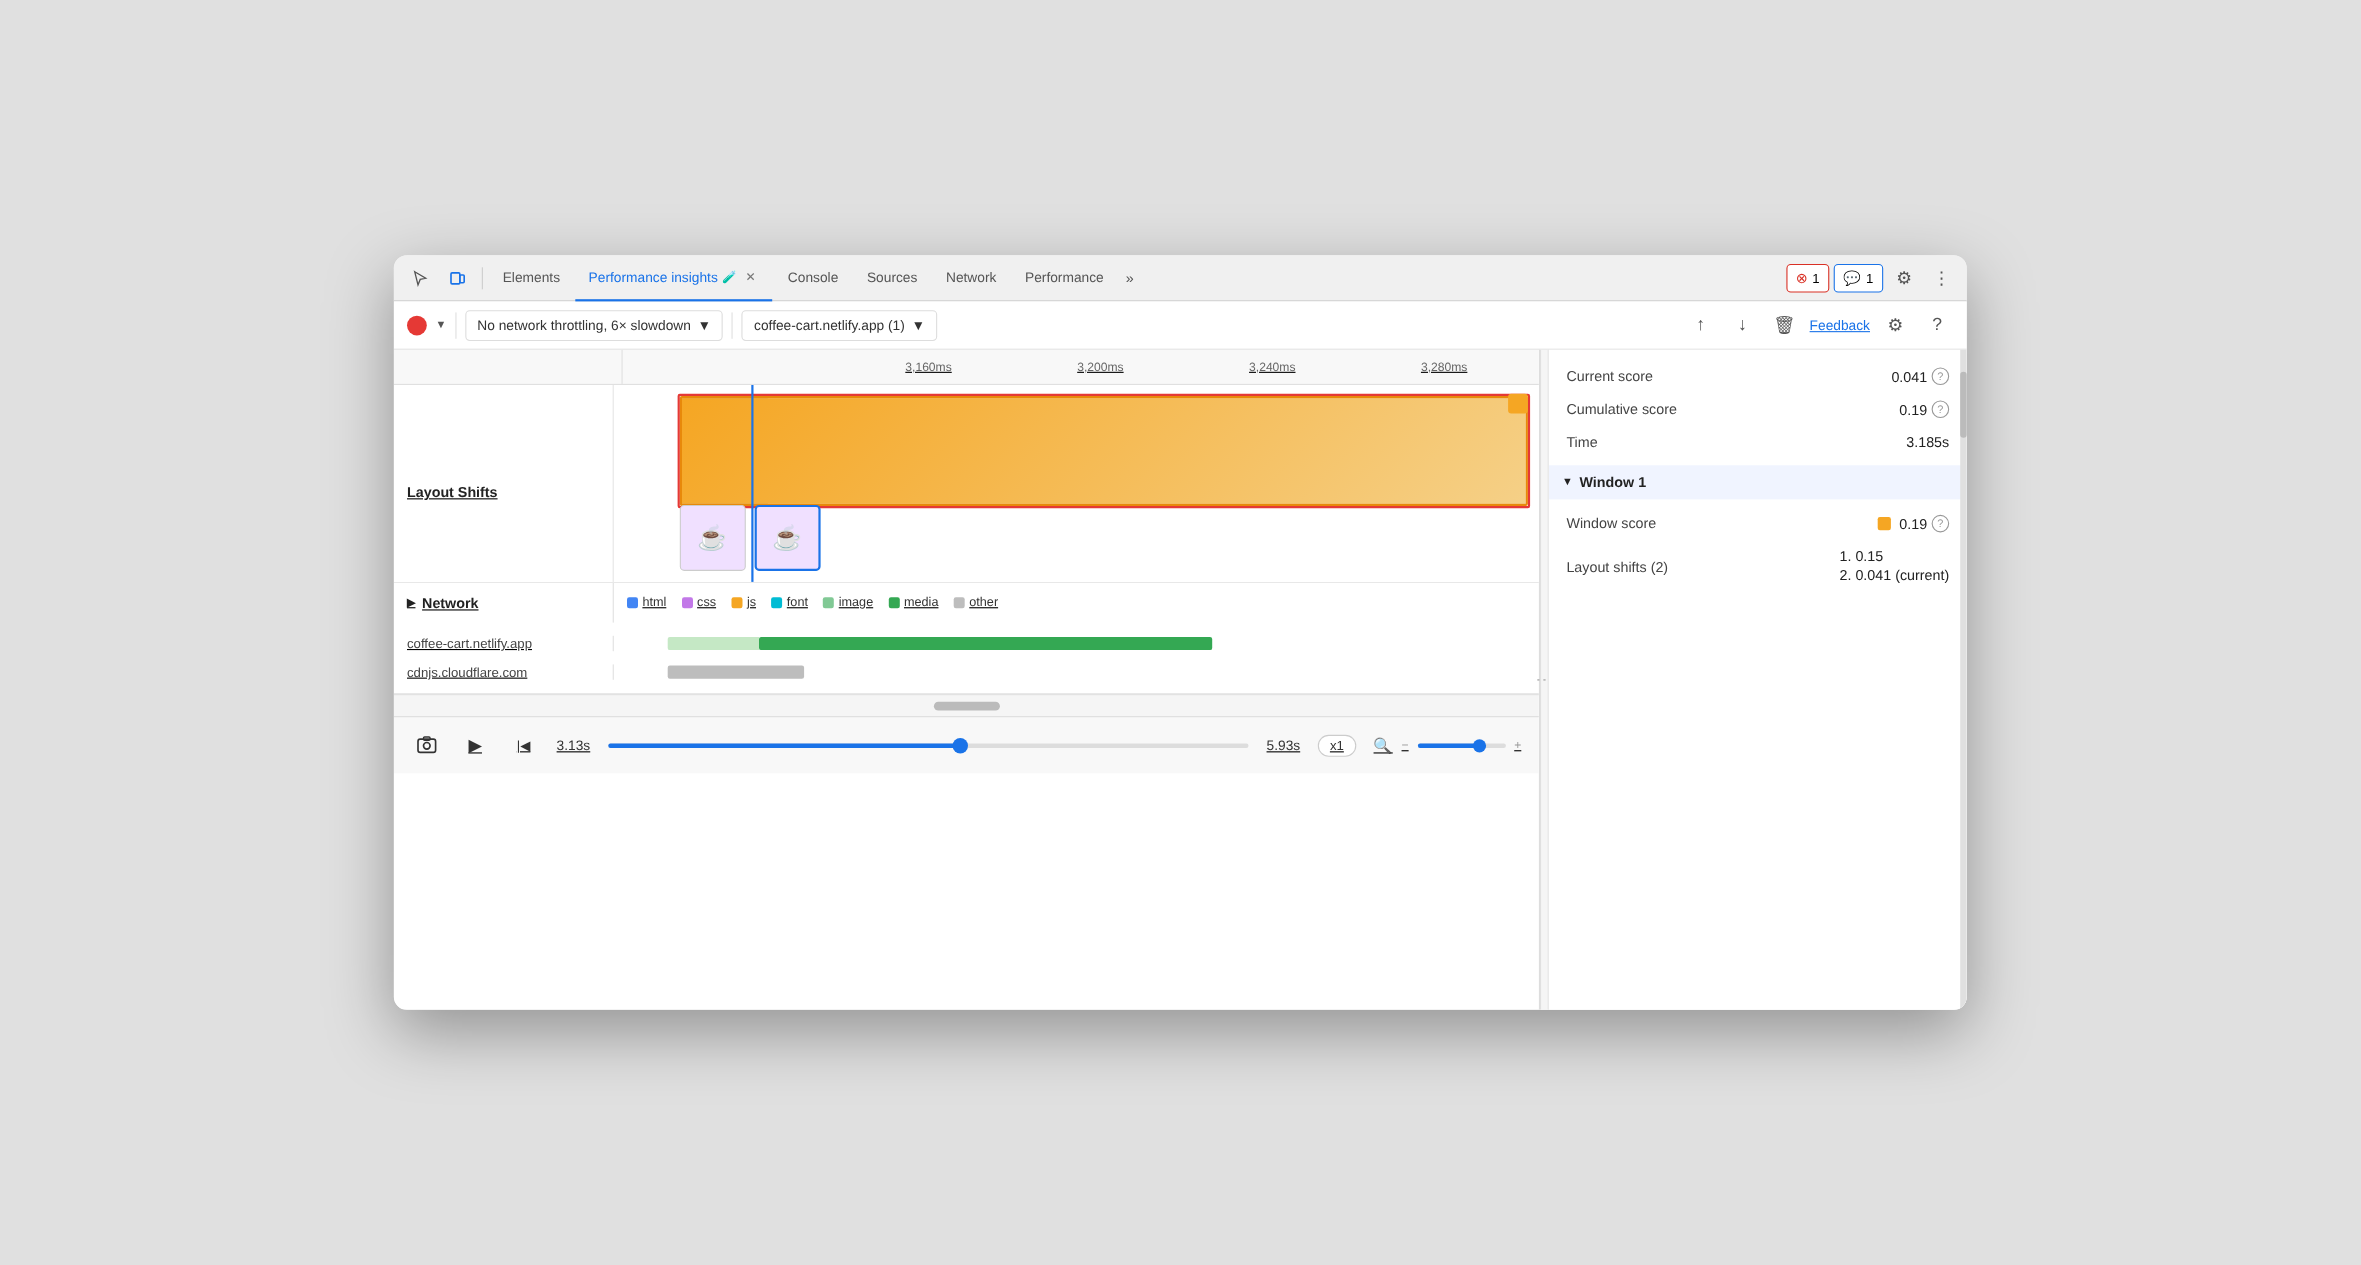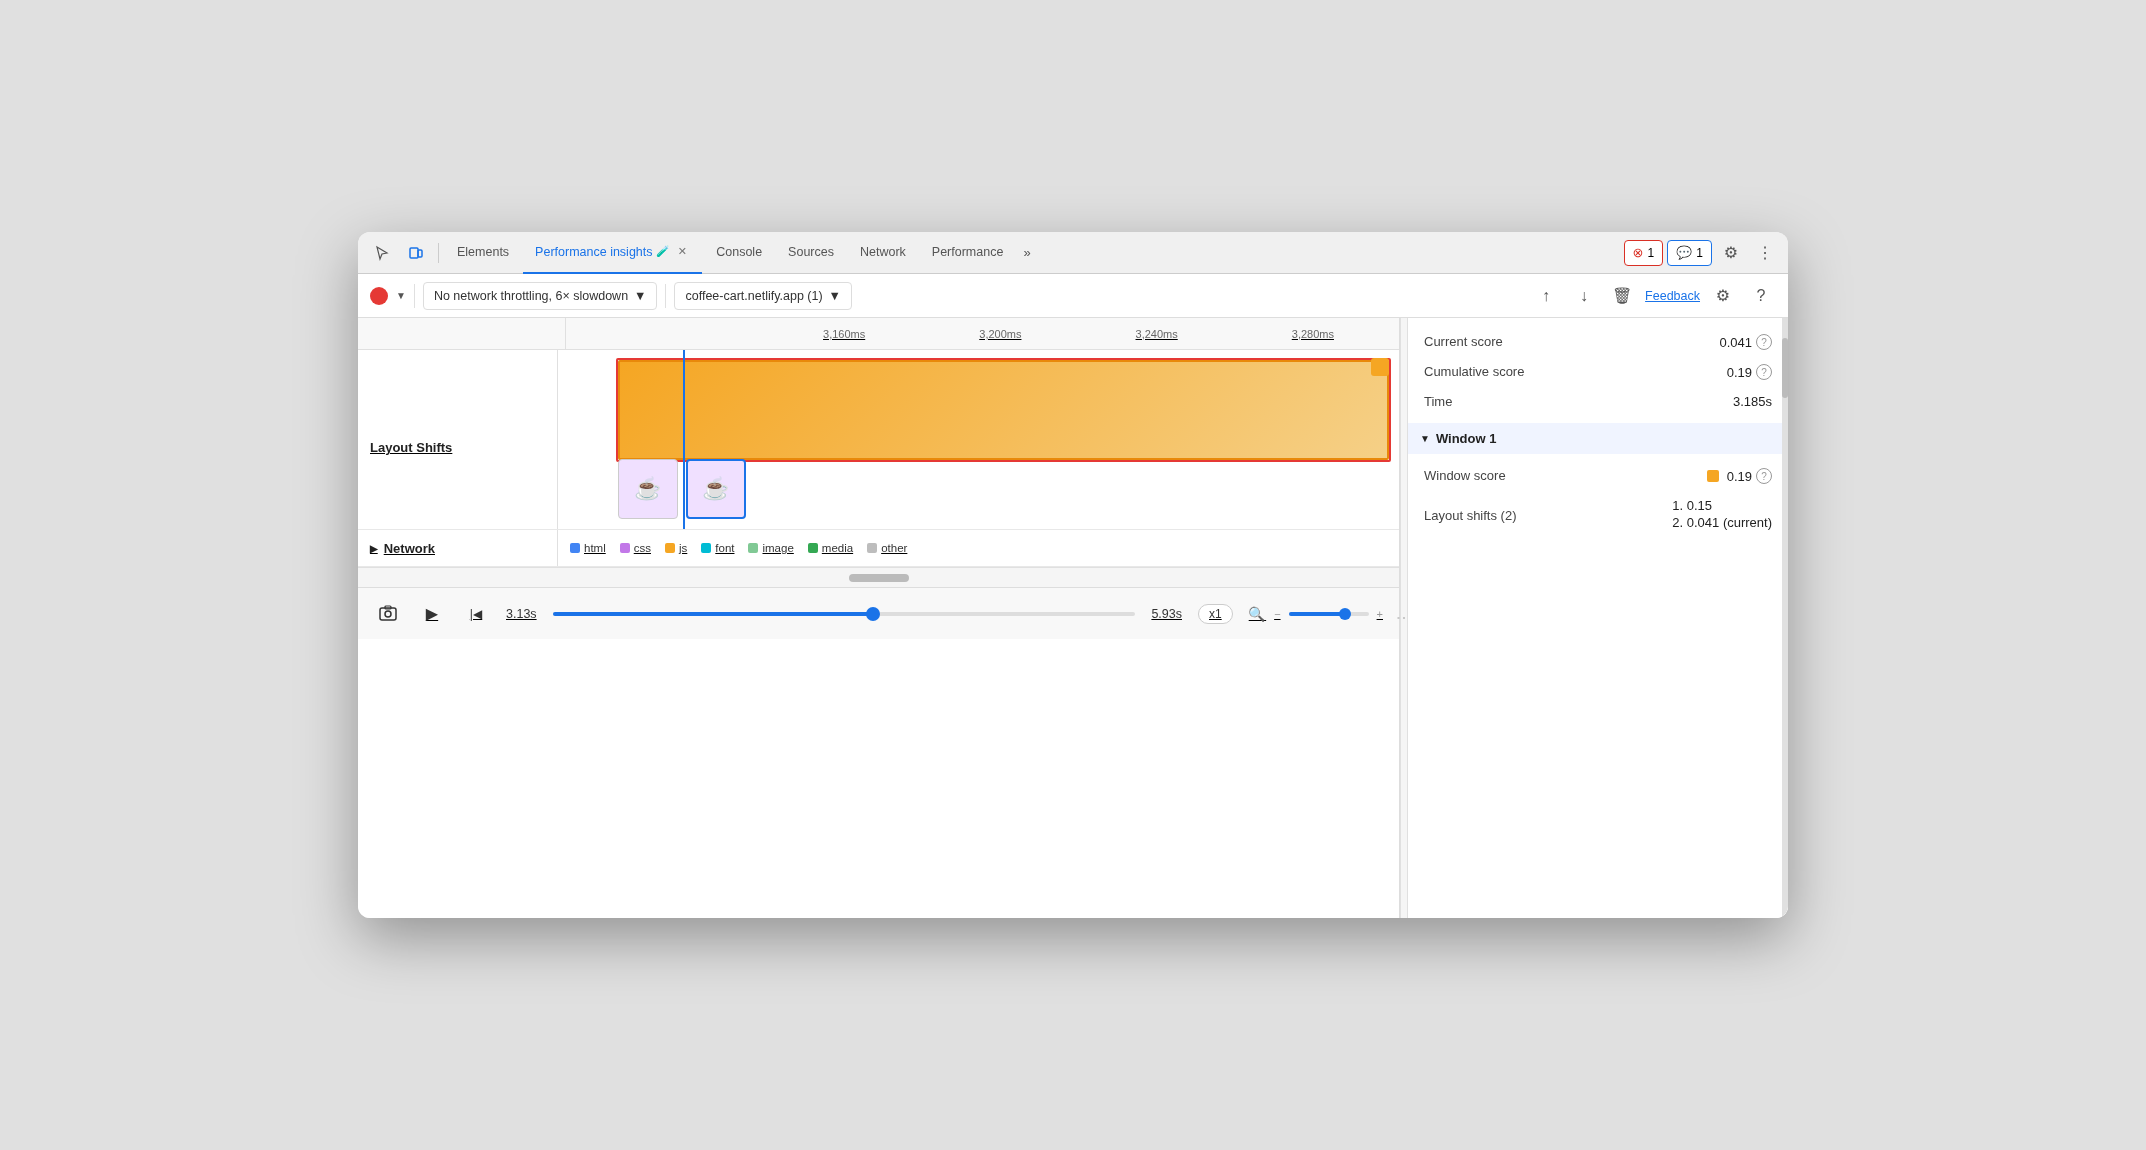--- a/index.html
+++ b/index.html
@@ -758,20 +758,39 @@
               <div class="legend-dot" style="background:#34a853;"></div>
               <span>media</span>
             </div>
             <div class="legend-item">
               <div class="legend-dot" style="background:#bdbdbd;"></div>
               <span>other</span>
             </div>
           </div>
         </div>
 
+        <div class="network-bars-area">
+          <div class="network-domain-row">
+            <div class="domain-label">coffee-cart.netlify.app</div>
+            <div class="domain-bar-area">
+              <div class="net-bar-wrapper">
+                <div class="net-bar" style="left:5%;width:10%;background:#c5e8c5;border-radius:2px 0 0 2px;"></div>
+                <div class="net-bar" style="left:15%;width:50%;background:#34a853;"></div>
+              </div>
+            </div>
+          </div>
+          <div class="network-domain-row">
+            <div class="domain-label">cdnjs.cloudflare.com</div>
+            <div class="domain-bar-area">
+              <div class="net-bar-wrapper">
+                <div class="net-bar" style="left:5%;width:15%;background:#bdbdbd;"></div>
+              </div>
+            </div>
+          </div>
+        </div>
       </div>
 
       <div class="scrollbar-area">
         <div class="scrollbar-thumb"></div>
       </div>
 
       <div class="timeline-bottom">
         <div class="playback-icon">
           <svg width="20" height="20" viewBox="0 0 20 20" fill="none">
             <rect x="2" y="4" width="16" height="12" rx="2" stroke="#333" stroke-width="1.5"></rect>

